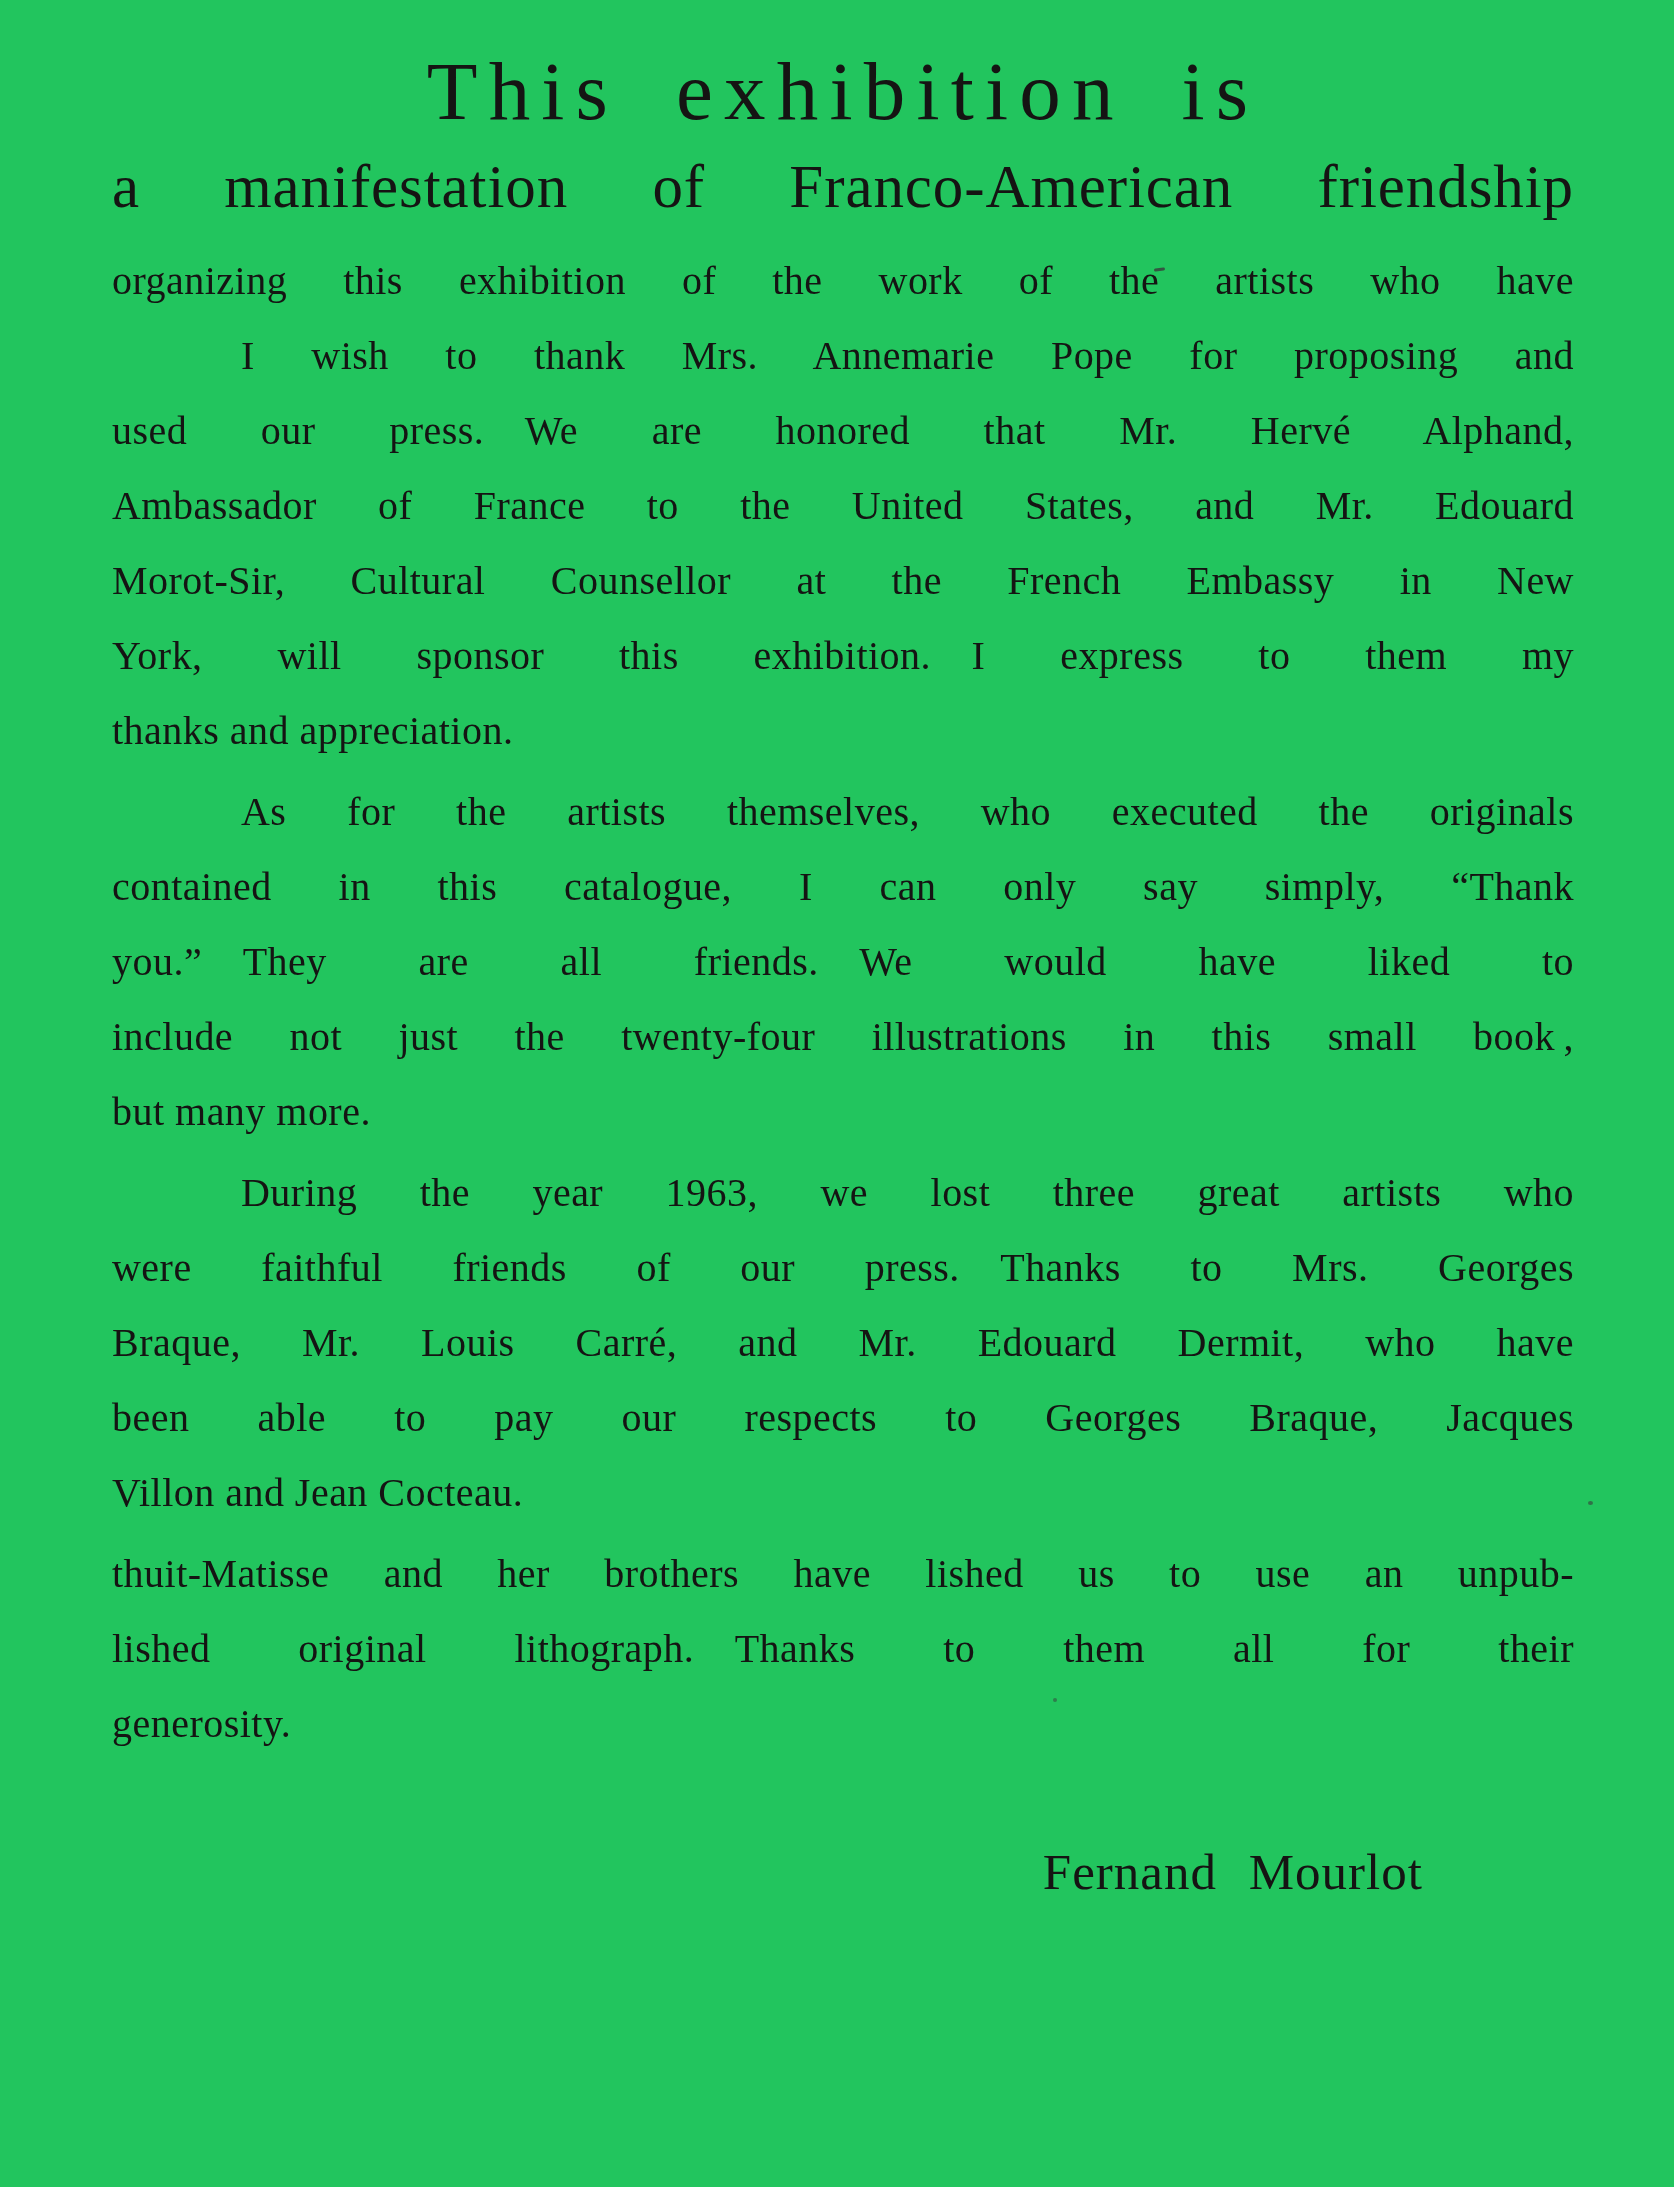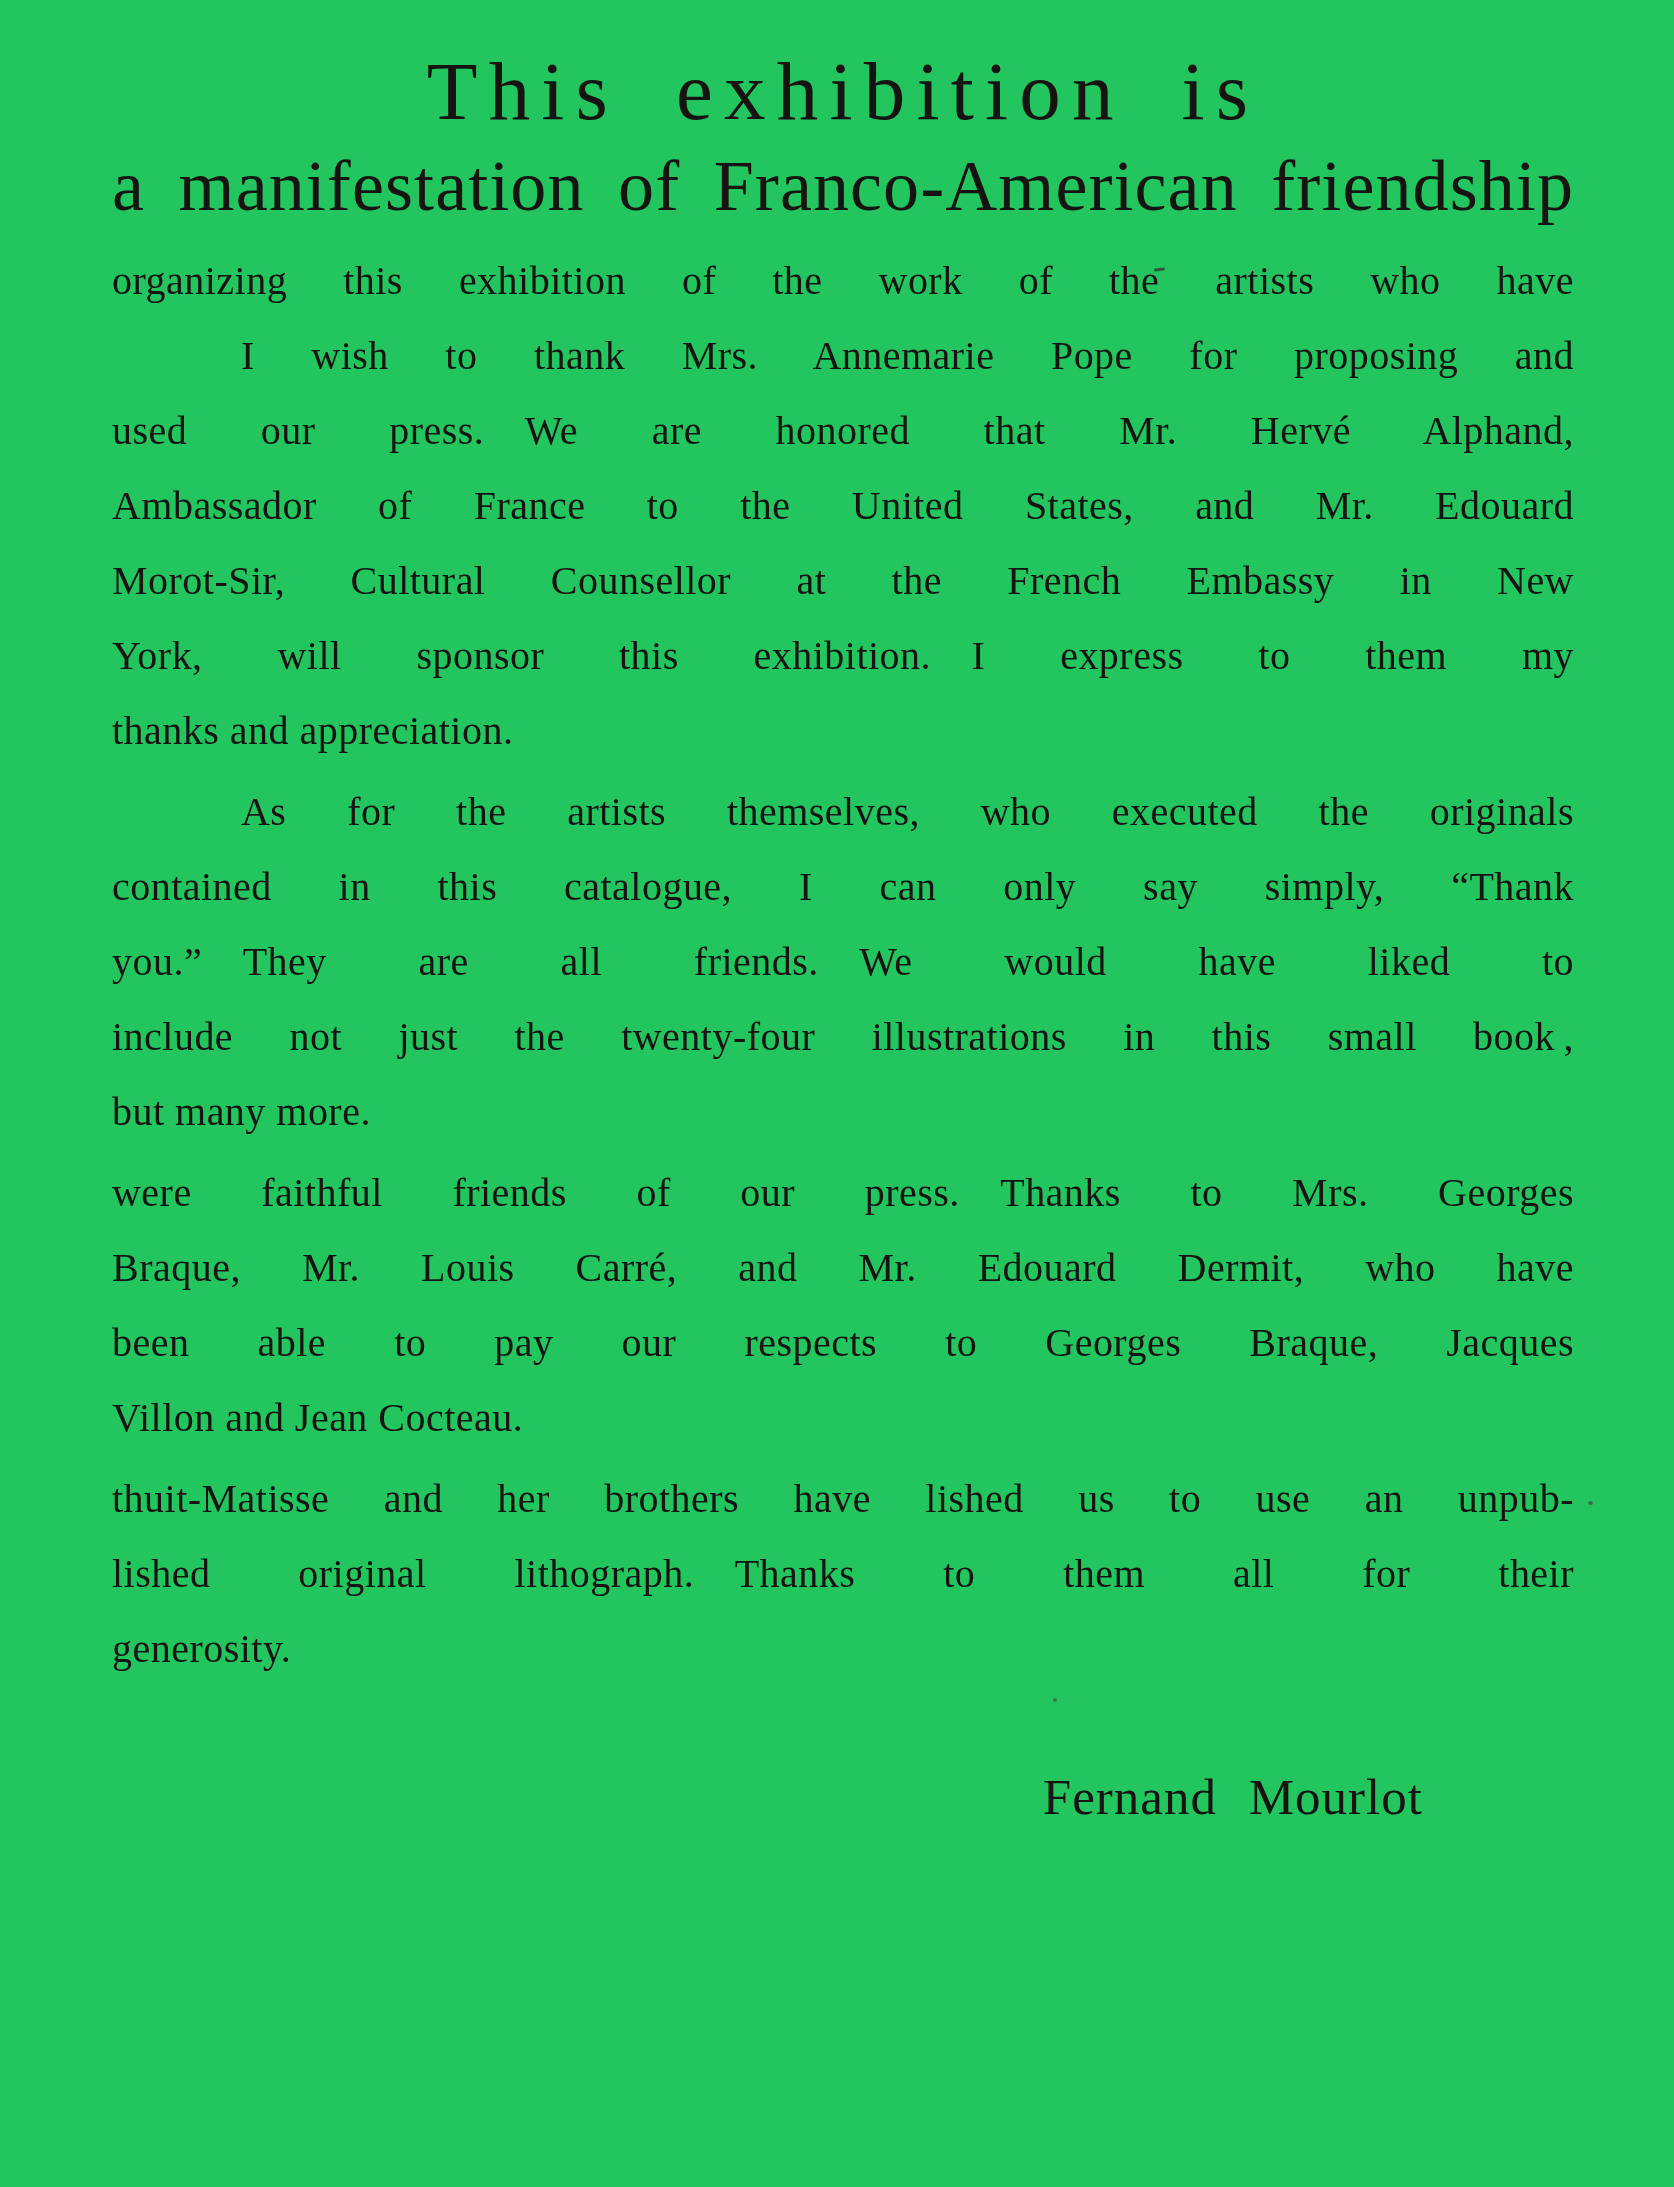--- a/index.html
+++ b/index.html
@@ -22,21 +22,21 @@
   .title-line1 {
     font-size: 83px;
     line-height: 102px;
     letter-spacing: 0.135em;
     word-spacing: 0.30em;
     text-align: center;
     white-space: nowrap;
     font-weight: 400;
   }
   .title-line2 {
-    font-size: 72px;
+    font-size: 61px;
     line-height: 89px;
     letter-spacing: 0.015em;
     text-align: justify;
     text-align-last: justify;
     font-weight: 400;
   }
   .body-text {
     margin-top: 12px;
     font-size: 40px;
     letter-spacing: 0.012em;
@@ -82,20 +82,21 @@
         <div class="line">thanks and appreciation.</div>
       </div>
       <div class="para">
         <div class="line just indent">As for the artists themselves, who executed the originals</div>
         <div class="line just">contained in this catalogue, I can only say simply, “Thank</div>
         <div class="line just">you.” They are all friends. We would have liked to</div>
         <div class="line just">include not just the twenty-four illustrations in this small book ,</div>
         <div class="line">but many more.</div>
       </div>
       <div class="para">
+        <div class="line just indent">During the year 1963, we lost three great artists who</div>
         <div class="line just">were faithful friends of our press. Thanks to Mrs. Georges</div>
         <div class="line just">Braque, Mr. Louis Carré, and Mr. Edouard Dermit, who have</div>
         <div class="line just">been able to pay our respects to Georges Braque, Jacques</div>
         <div class="line">Villon and Jean Cocteau.</div>
       </div>
       <div class="para">
         <div class="line just">thuit-Matisse and her brothers have lished us to use an unpub-</div>
         <div class="line just">lished original lithograph. Thanks to them all for their</div>
         <div class="line">generosity.</div>
       </div>

